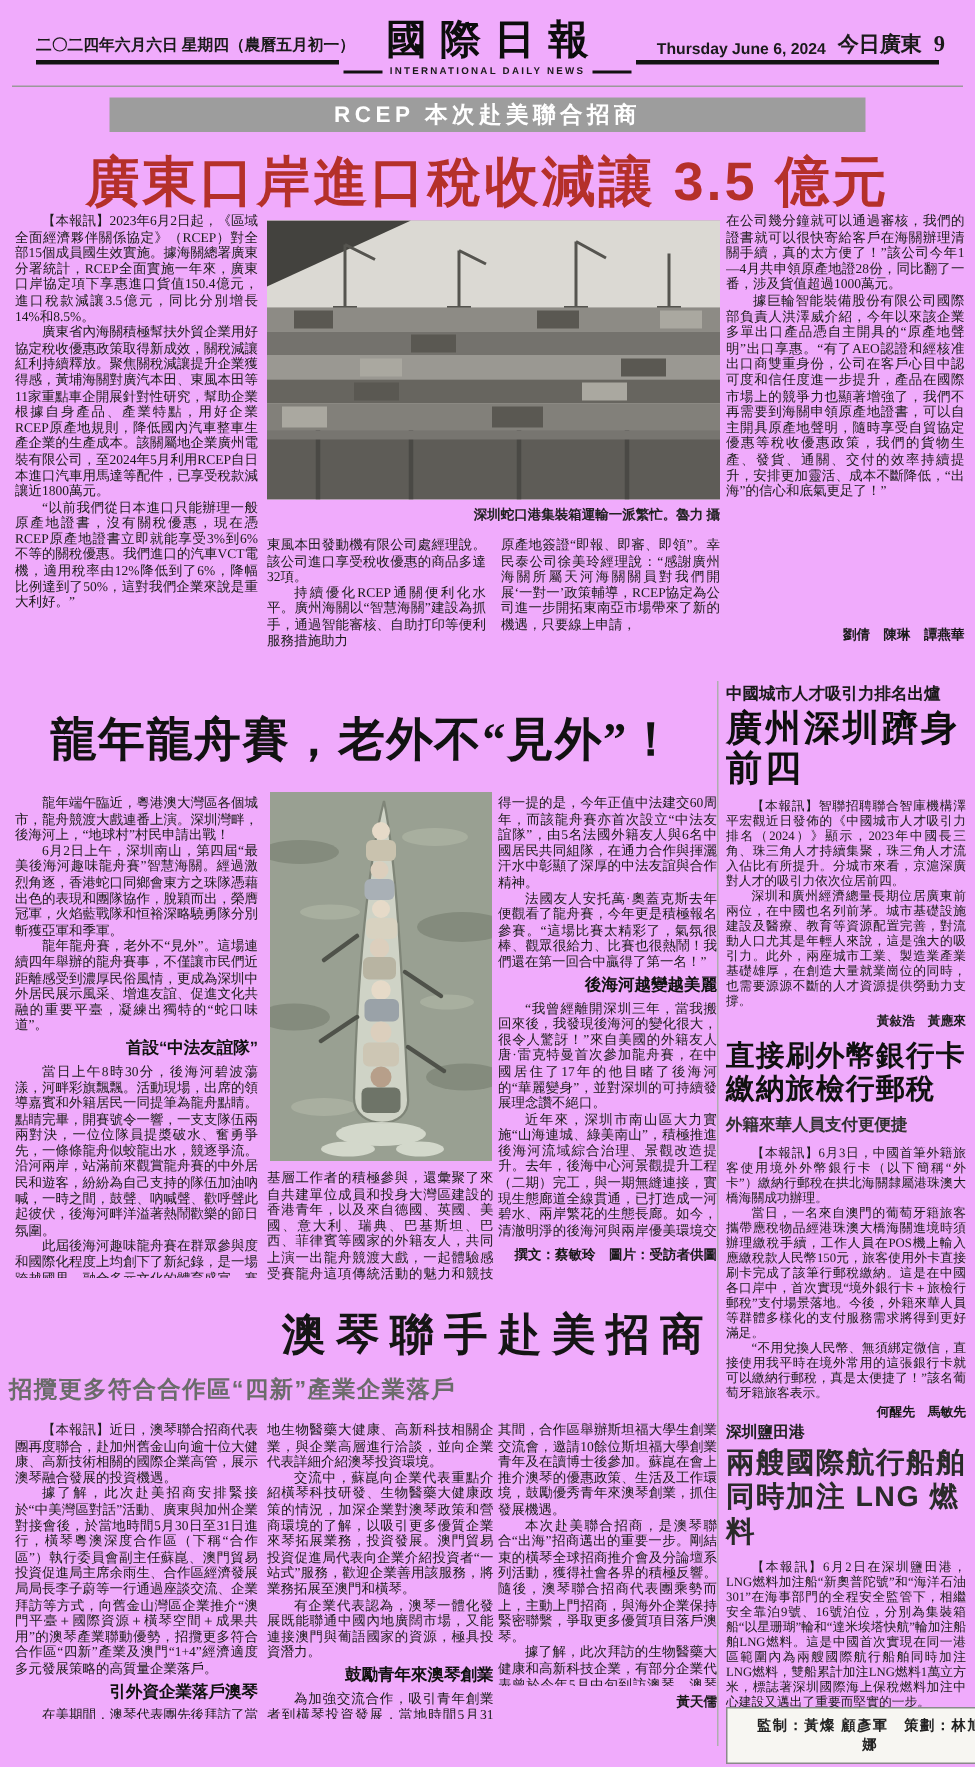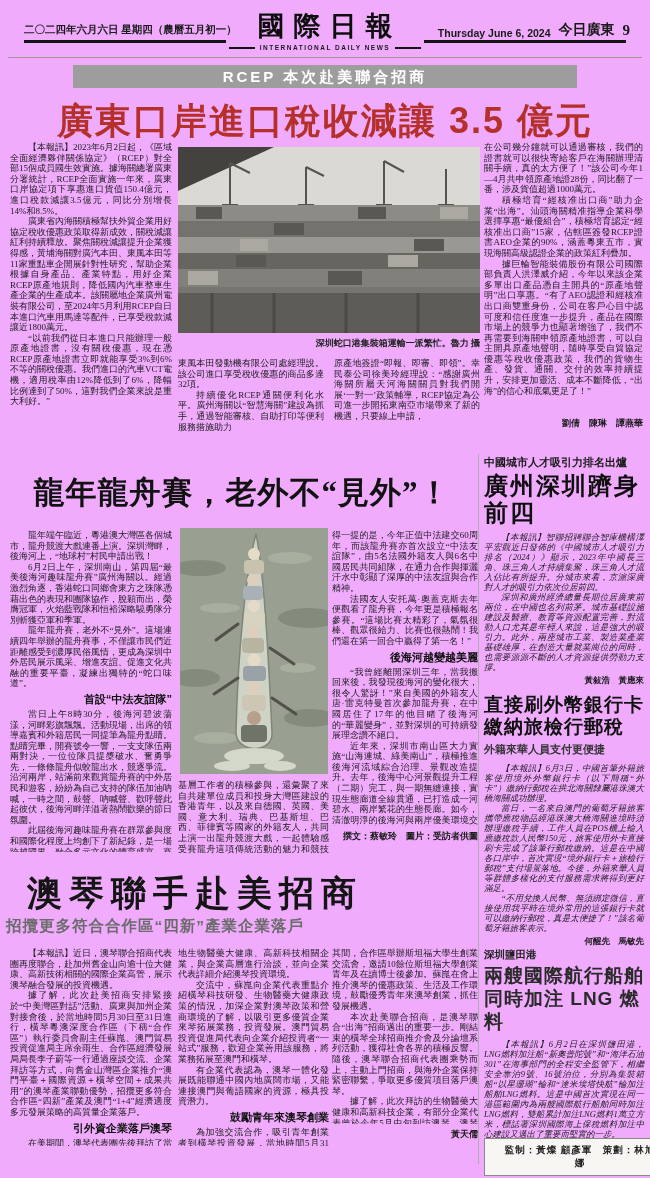--- a/index.html
+++ b/index.html
@@ -48,34 +48,34 @@
   
   .drg-h{left:6px;top:472px;width:472px;text-align:center;font-weight:900;font-size:31px;
          letter-spacing:1px;color:#121212;}
   .drg-a{left:10px;top:530px;width:162px;height:322px;}
   .drg-photo{left:180px;top:528px;width:148px;height:246px;background:#98a091;}
   .drg-b{left:178px;top:780px;width:151px;height:74px;}
   .drg-c{left:332px;top:530px;width:146px;height:296px;}
   .drg-by{left:332px;top:830px;width:146px;font-size:9px;}
 
   
-  .aq-h{left:20px;top:870px;width:472px;text-align:left;font-weight:900;font-size:35px;
+  .aq-h{left:4px;top:870px;width:472px;text-align:right;font-weight:900;font-size:29px;
         letter-spacing:7px;text-indent:7px;color:#151515;}
   .aq-s{left:6px;top:916px;width:472px;text-align:left;font-family:"Liberation Sans",sans-serif;
         font-weight:bold;font-size:15.5px;letter-spacing:1px;color:#6b6b6b;}
   .aq-1{left:10px;top:948px;width:162px;height:198px;}
   .aq-2{left:178px;top:948px;width:151px;height:198px;}
   .aq-3{left:332px;top:948px;width:146px;height:176px;}
   .aq-by{left:332px;top:1128px;width:146px;font-size:9px;}
 
   
   .vdiv{left:478px;top:454px;width:1px;height:710px;background:#aeaeae;}
   .rail{position:absolute;left:484px;width:160px;}
   .railtxt{text-align:justify;font-size:8.5px;line-height:10px;color:#1b1b1b;}
-  .railtxt p{margin:0;text-indent:2em;font-style:italic;}
+  .railtxt p{margin:0;text-indent:2em;}
   .rk{font-family:"Liberation Sans",sans-serif;font-weight:bold;font-size:11px;margin-bottom:2px;}
   .rh1{font-family:"Liberation Sans",sans-serif;font-weight:900;font-size:24px;line-height:27px;
        letter-spacing:2px;margin-bottom:6px;color:#0f0f0f;}
   .rh2{font-family:"Liberation Sans",sans-serif;font-weight:800;font-size:19px;line-height:22px;
        letter-spacing:1px;color:#111;}
   .rs{font-family:"Liberation Sans",sans-serif;font-weight:600;font-size:11px;margin:4px 0 6px;color:#333;}
   .rk2{font-family:"Liberation Sans",sans-serif;font-weight:600;font-size:10.5px;color:#222;}
   .rh3{font-family:"Liberation Sans",sans-serif;font-weight:600;font-size:19px;line-height:23px;
        letter-spacing:1px;color:#2a2a2a;margin:2px 0 6px;}
   .rail .byline{font-size:8.5px;margin-top:3px;}
@@ -162,29 +162,28 @@
 
   <div class="txt lead-m1">
       <p class="flush">東風本田發動機有限公司處經理說。該公司進口享受稅收優惠的商品多達32項。</p>
       <p>持續優化RCEP通關便利化水平。廣州海關以“智慧海關”建設為抓手，通過智能審核、自助打印等便利服務措施助力</p>
     </div>
   <div class="txt lead-m2">
       <p class="flush">原產地簽證“即報、即審、即領”。幸民泰公司徐美玲經理說：“感謝廣州海關所屬天河海關關員對我們開展‘一對一’政策輔導，RCEP協定為公司進一步開拓東南亞市場帶來了新的機遇，只要線上申請，</p>
     </div>
   <div class="txt lead-c3">
       <p class="flush">在公司幾分鐘就可以通過審核，我們的證書就可以很快寄給客戶在海關辦理清關手續，真的太方便了！”該公司今年1—4月共申領原產地證28份，同比翻了一番，涉及貨值超過1000萬元。</p>
-      <p>積極培育“經核准出口商”助力企業“出海”。汕頭海關精准指導企業科學選擇享惠“最優組合”，積極培育認定“經核准出口商”15家，佔轄區簽發RCEP證書AEO企業的90%，涵蓋粵東五市，實現海關高級認證企業的政策紅利疊加。</p>
       <p>據巨輪智能裝備股份有限公司國際部負責人洪澤威介紹，今年以來該企業多單出口產品憑自主開具的“原產地聲明”出口享惠。“有了AEO認證和經核准出口商雙重身份，公司在客戶心目中認可度和信任度進一步提升，產品在國際市場上的競爭力也顯著增強了，我們不再需要到海關申領原產地證書，可以自主開具原產地聲明，隨時享受自貿協定優惠等稅收優惠政策，我們的貨物生產、發貨、通關、交付的效率持續提升，安排更加靈活、成本不斷降低，“出海”的信心和底氣更足了！”</p>
     </div>
   <div class="abs byline lead-by">劉倩　陳琳　譚燕華</div>
 
   <h2 class="abs drg-h" style="margin:0;">龍年龍舟賽，老外不“見外”！</h2>
   <div class="txt drg-a">
       <p>龍年端午臨近，粵港澳大灣區各個城市，龍舟競渡大戲連番上演。深圳灣畔，後海河上，“地球村”村民申請出戰！</p>
-      <p>6月2日上午，深圳南山，第四屆“最美後海河趣味龍舟賽”廣州海關以。經過激烈角逐，香港蛇口同鄉會東方之珠隊憑藉出色的表現和團隊協作，脫穎而出，榮膺冠軍，火焰藍戰隊和恒裕深略驍勇隊分別斬獲亞軍和季軍。</p>
+      <p>6月2日上午，深圳南山，第四屆“最美後海河趣味龍舟賽”智慧海關。經過激烈角逐，香港蛇口同鄉會東方之珠隊憑藉出色的表現和團隊協作，脫穎而出，榮膺冠軍，火焰藍戰隊和恒裕深略驍勇隊分別斬獲亞軍和季軍。</p>
       <p>龍年龍舟賽，老外不“見外”。這場連續四年舉辦的龍舟賽事，不僅讓市民們近距離感受到濃厚民俗風情，更成為深圳中外居民展示風采、增進友誼、促進文化共融的重要平臺，凝練出獨特的“蛇口味道”。</p>
       <h4>首設“中法友誼隊”</h4>
       <p>當日上午8時30分，後海河碧波蕩漾，河畔彩旗飄飄。活動現場，出席的領導嘉賓和外籍居民一同提筆為龍舟點睛。點睛完畢，開賽號令一響，一支支隊伍兩兩對決，一位位隊員提槳破水、奮勇爭先，一條條龍舟似蛟龍出水，競逐爭流。沿河兩岸，站滿前來觀賞龍舟賽的中外居民和遊客，紛紛為自己支持的隊伍加油吶喊，一時之間，鼓聲、吶喊聲、歡呼聲此起彼伏，後海河畔洋溢著熱鬧歡樂的節日氛圍。</p>
       <p>此屆後海河趣味龍舟賽在群眾參與度和國際化程度上均創下了新紀錄，是一場跨越國界、融合多元文化的體育盛宴。賽事不僅吸引了南山區相關職能部門、蛇口街道的</p>
     </div>
 
   <div class="abs drg-photo">
     <svg viewBox="0 0 148 246" preserveAspectRatio="none">
       <rect width="148" height="246" fill="#99a092"></rect>
       <g fill="#848b7d">

